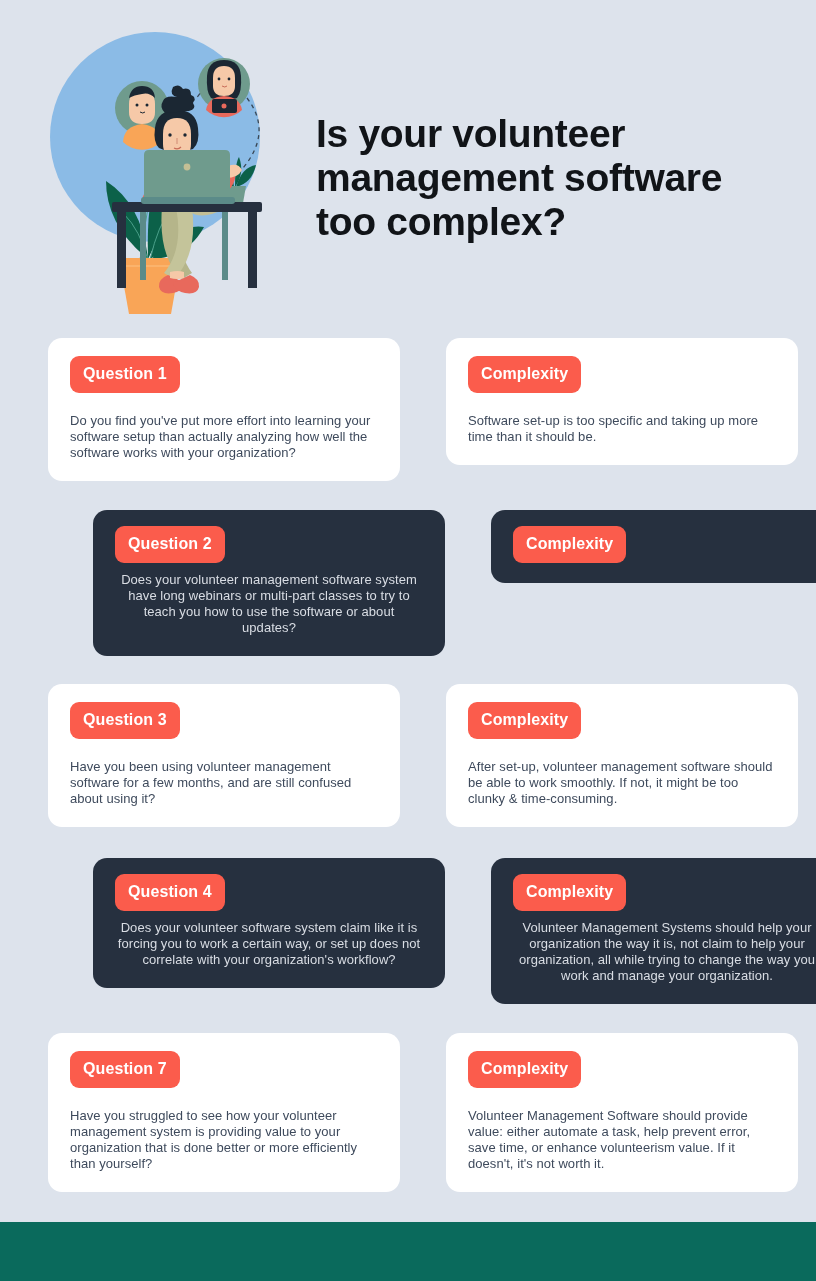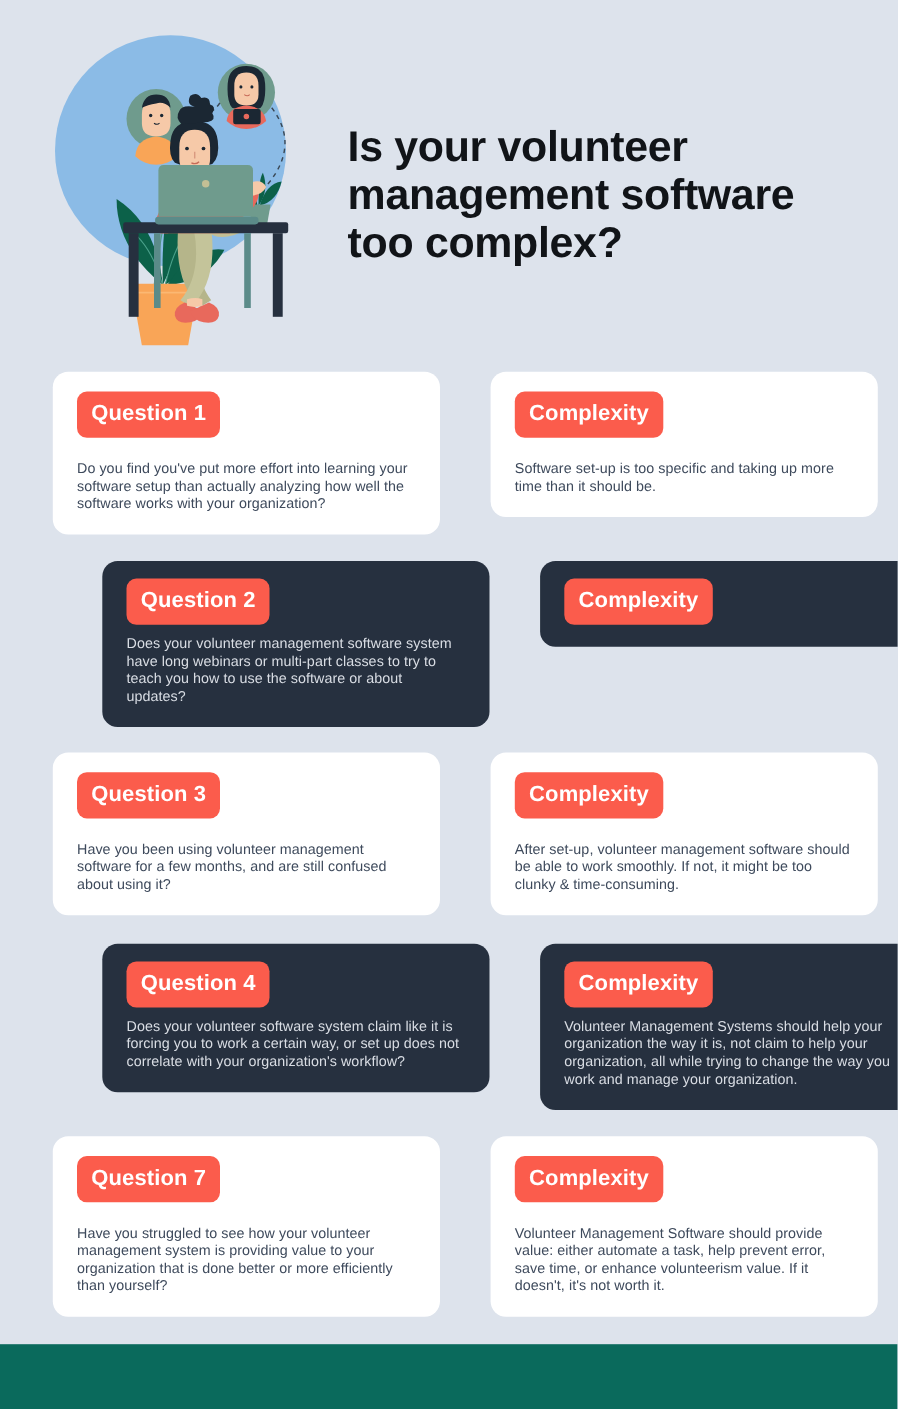--- a/index.html
+++ b/index.html
@@ -71,21 +71,21 @@
   }
   .card.dark {
     background: #26303f;
     margin-left: 45px;
   }
 
   .badge {
     display: inline-block;
     background: #fb5c4c;
     color: #ffffff;
-    font-size: 20px;
+    font-size: 16px;
     font-weight: bold;
     letter-spacing: 0.1px;
     border-radius: 9px;
     padding: 9px 13px 10px 13px;
     margin-top: 18px;
   }
 
   .card.dark .badge {
     margin-top: 16px;
   }
@@ -97,20 +97,21 @@
   }
 
   .card.light .body-text {
     color: #3e4a5c;
     margin-top: 20px;
   }
 
   .card.dark .body-text {
     color: #d9dde4;
     margin-top: 9px;
+    text-align: center;
   }
 
   
   .footer-band {
     position: absolute;
     left: 0;
     top: 1222px;
     width: 816px;
     height: 59px;
     background: #0a6a5c;

